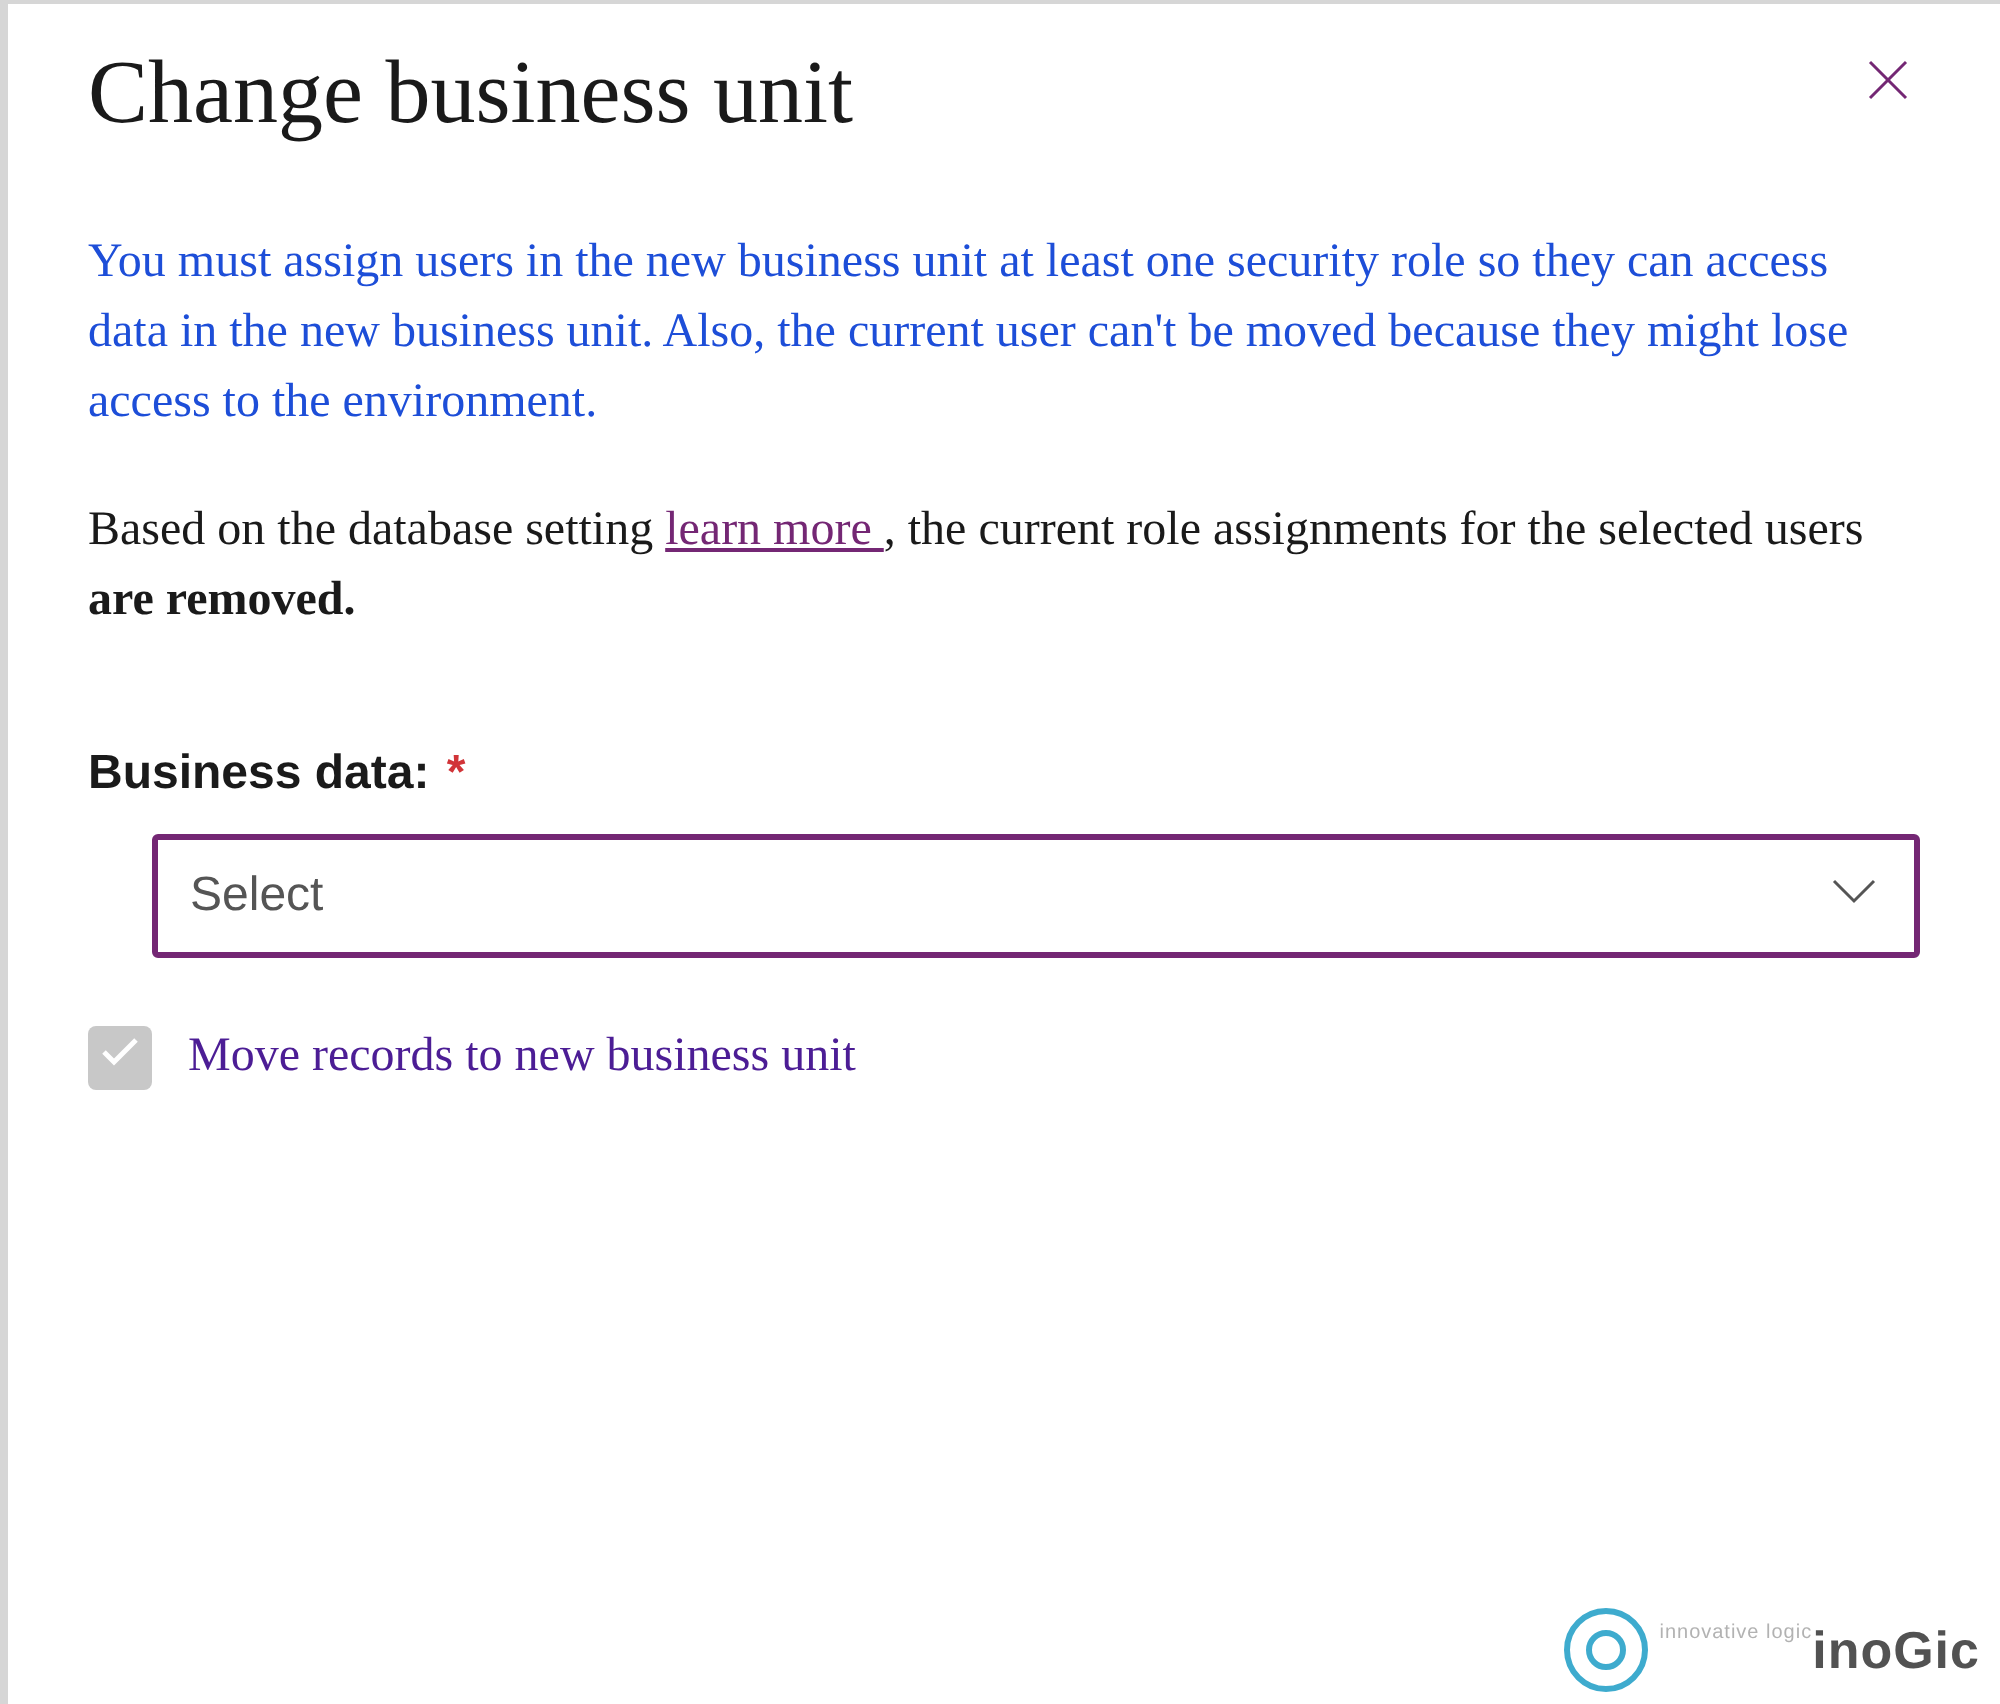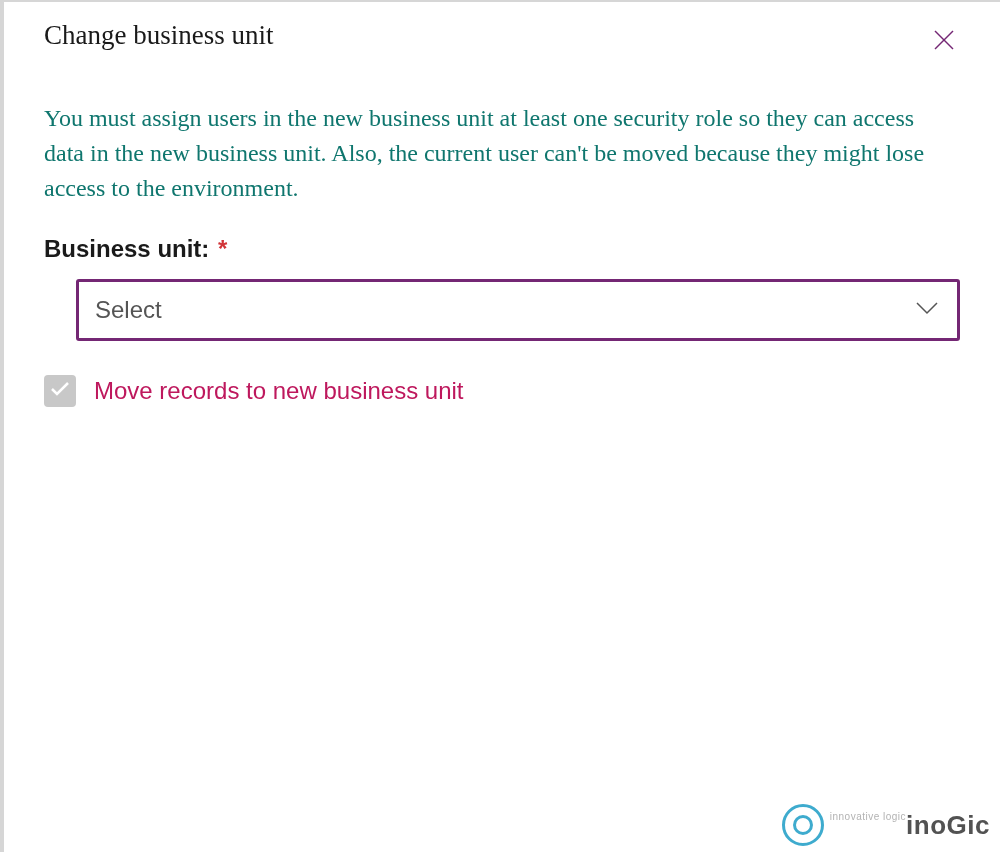--- a/index.html
+++ b/index.html
@@ -19,21 +19,21 @@
     .dialog {
       padding: 18px 40px 20px 40px;
     }
     .dialog-header {
       display: flex;
       justify-content: space-between;
       align-items: flex-start;
       margin-bottom: 42px;
     }
     .dialog-title {
-      font-size: 27px;
+      font-size: 45px;
       font-weight: 400;
       color: #1a1a1a;
       font-family: Georgia, 'Times New Roman', serif;
     }
     .close-btn {
       background: none;
       border: none;
       cursor: pointer;
       padding: 4px;
       color: #742774;
@@ -46,21 +46,21 @@
     }
     .description-muted {
       font-size: 24px;
       color: #888;
       line-height: 1.45;
       margin-bottom: 42px;
       font-family: Georgia, 'Times New Roman', serif;
     }
     .description-body {
       font-size: 24px;
-      color: #0f766e;
+      color: #1d4ed8;
       line-height: 1.45;
       margin-bottom: 30px;
       font-family: Georgia, 'Times New Roman', serif;
     }
     .description-setting {
       font-size: 24px;
       color: #1a1a1a;
       line-height: 1.45;
       margin-bottom: 55px;
       font-family: Georgia, 'Times New Roman', serif;
@@ -132,22 +132,22 @@
       justify-content: center;
       color: #fff;
     }
     .checkbox-box svg {
       width: 20px;
       height: 16px;
       stroke: currentColor;
     }
     .checkbox-label {
       font-size: 24px;
-      color: #be185d;
-      font-family: Liberation Sans, sans-serif;
+      color: #4c1d95;
+      font-family: Liberation Serif, serif;
     }
     .watermark {
       position: absolute;
       right: 10px;
       bottom: 6px;
       display: flex;
       align-items: center;
       gap: 6px;
       opacity: 0.9;
     }
@@ -200,23 +200,26 @@
           <line x1="3" y1="3" x2="21" y2="21"></line>
           <line x1="21" y1="3" x2="3" y2="21"></line>
         </svg>
       </span>
     </button>
   </div>
 
 
   <p class="description-body">You must assign users in the new business unit at least one security role so they can access data in the new business unit. Also, the current user can't be moved because they might lose access to the environment.</p>
 
+  <p class="description-setting">
+    <span>Based on the database setting </span><a class="learn-more">learn more </a><span>, the current role assignments for the selected users </span><span class="bold">are removed.</span>
+  </p>
 
   <div class="field-label">
-    <span>Business unit:</span>
+    <span>Business data:</span>
     <span class="required">*</span>
   </div>
 
   <div class="select-wrap">
     <div class="select-box">
       <span>Select</span>
     </div>
     <span class="select-chevron">
       <svg viewBox="0 0 22 14" fill="none" stroke-width="1.5">
         <polyline points="1,2 11,12 21,2"></polyline>

